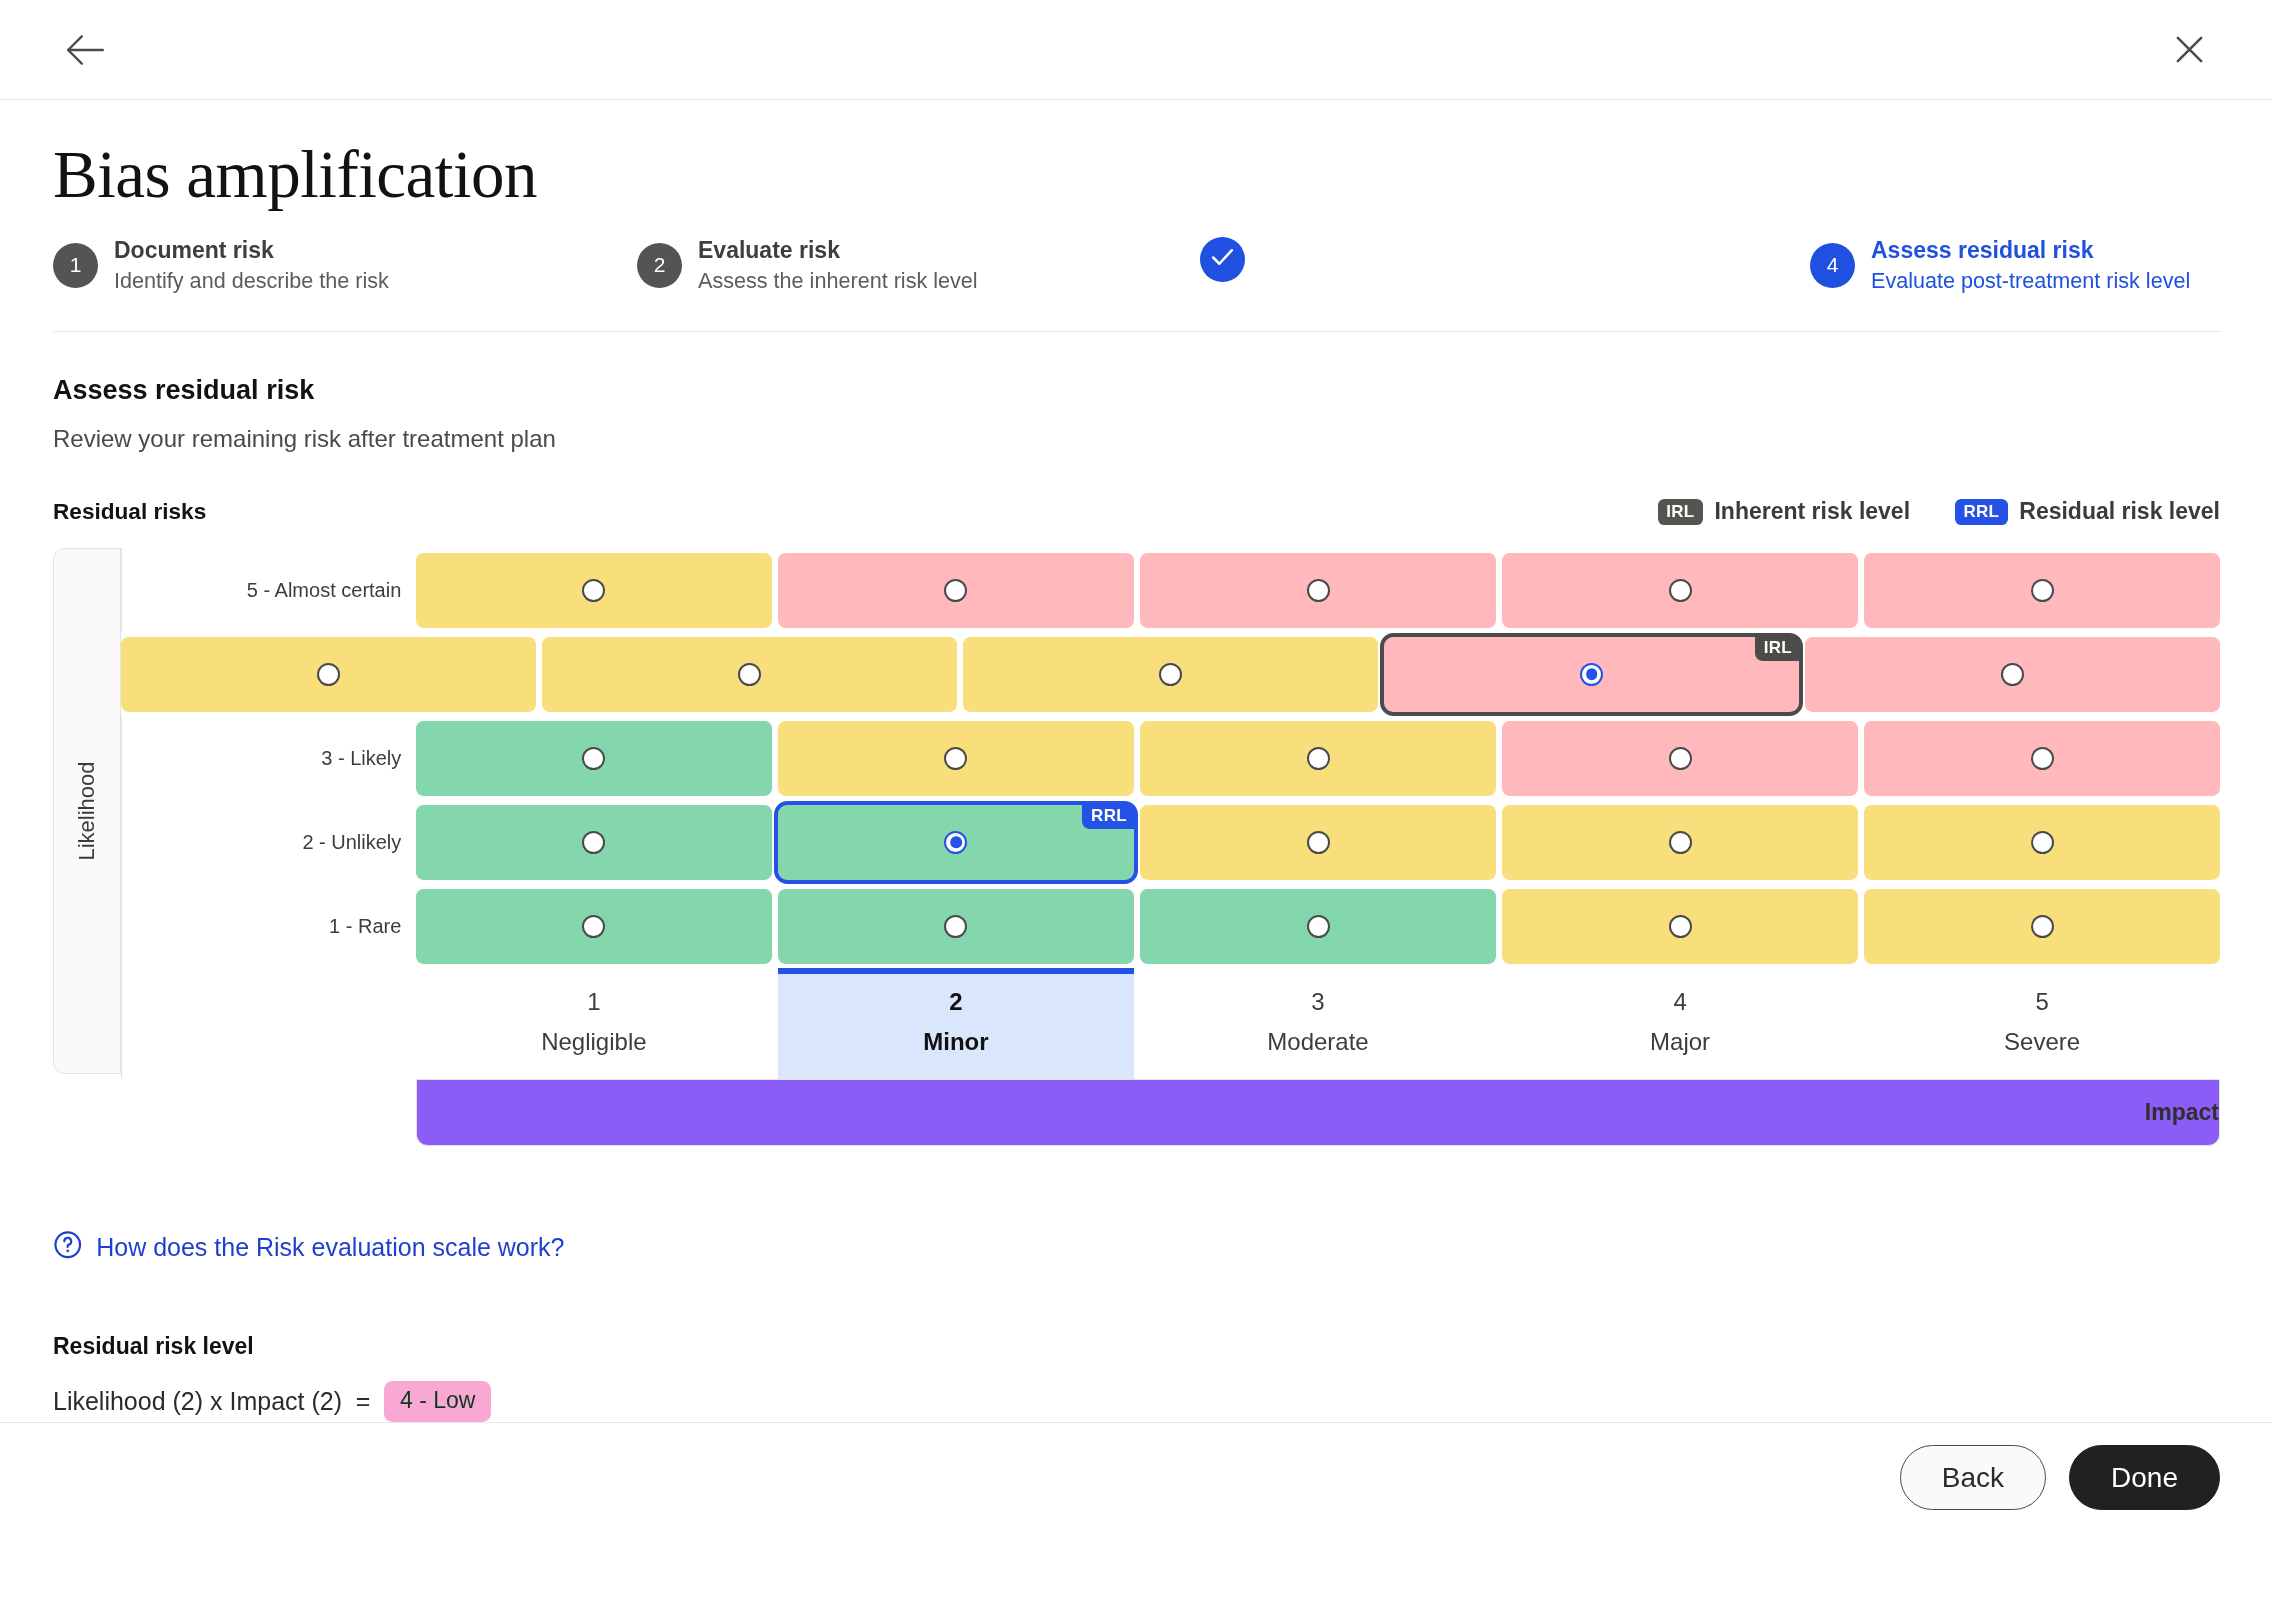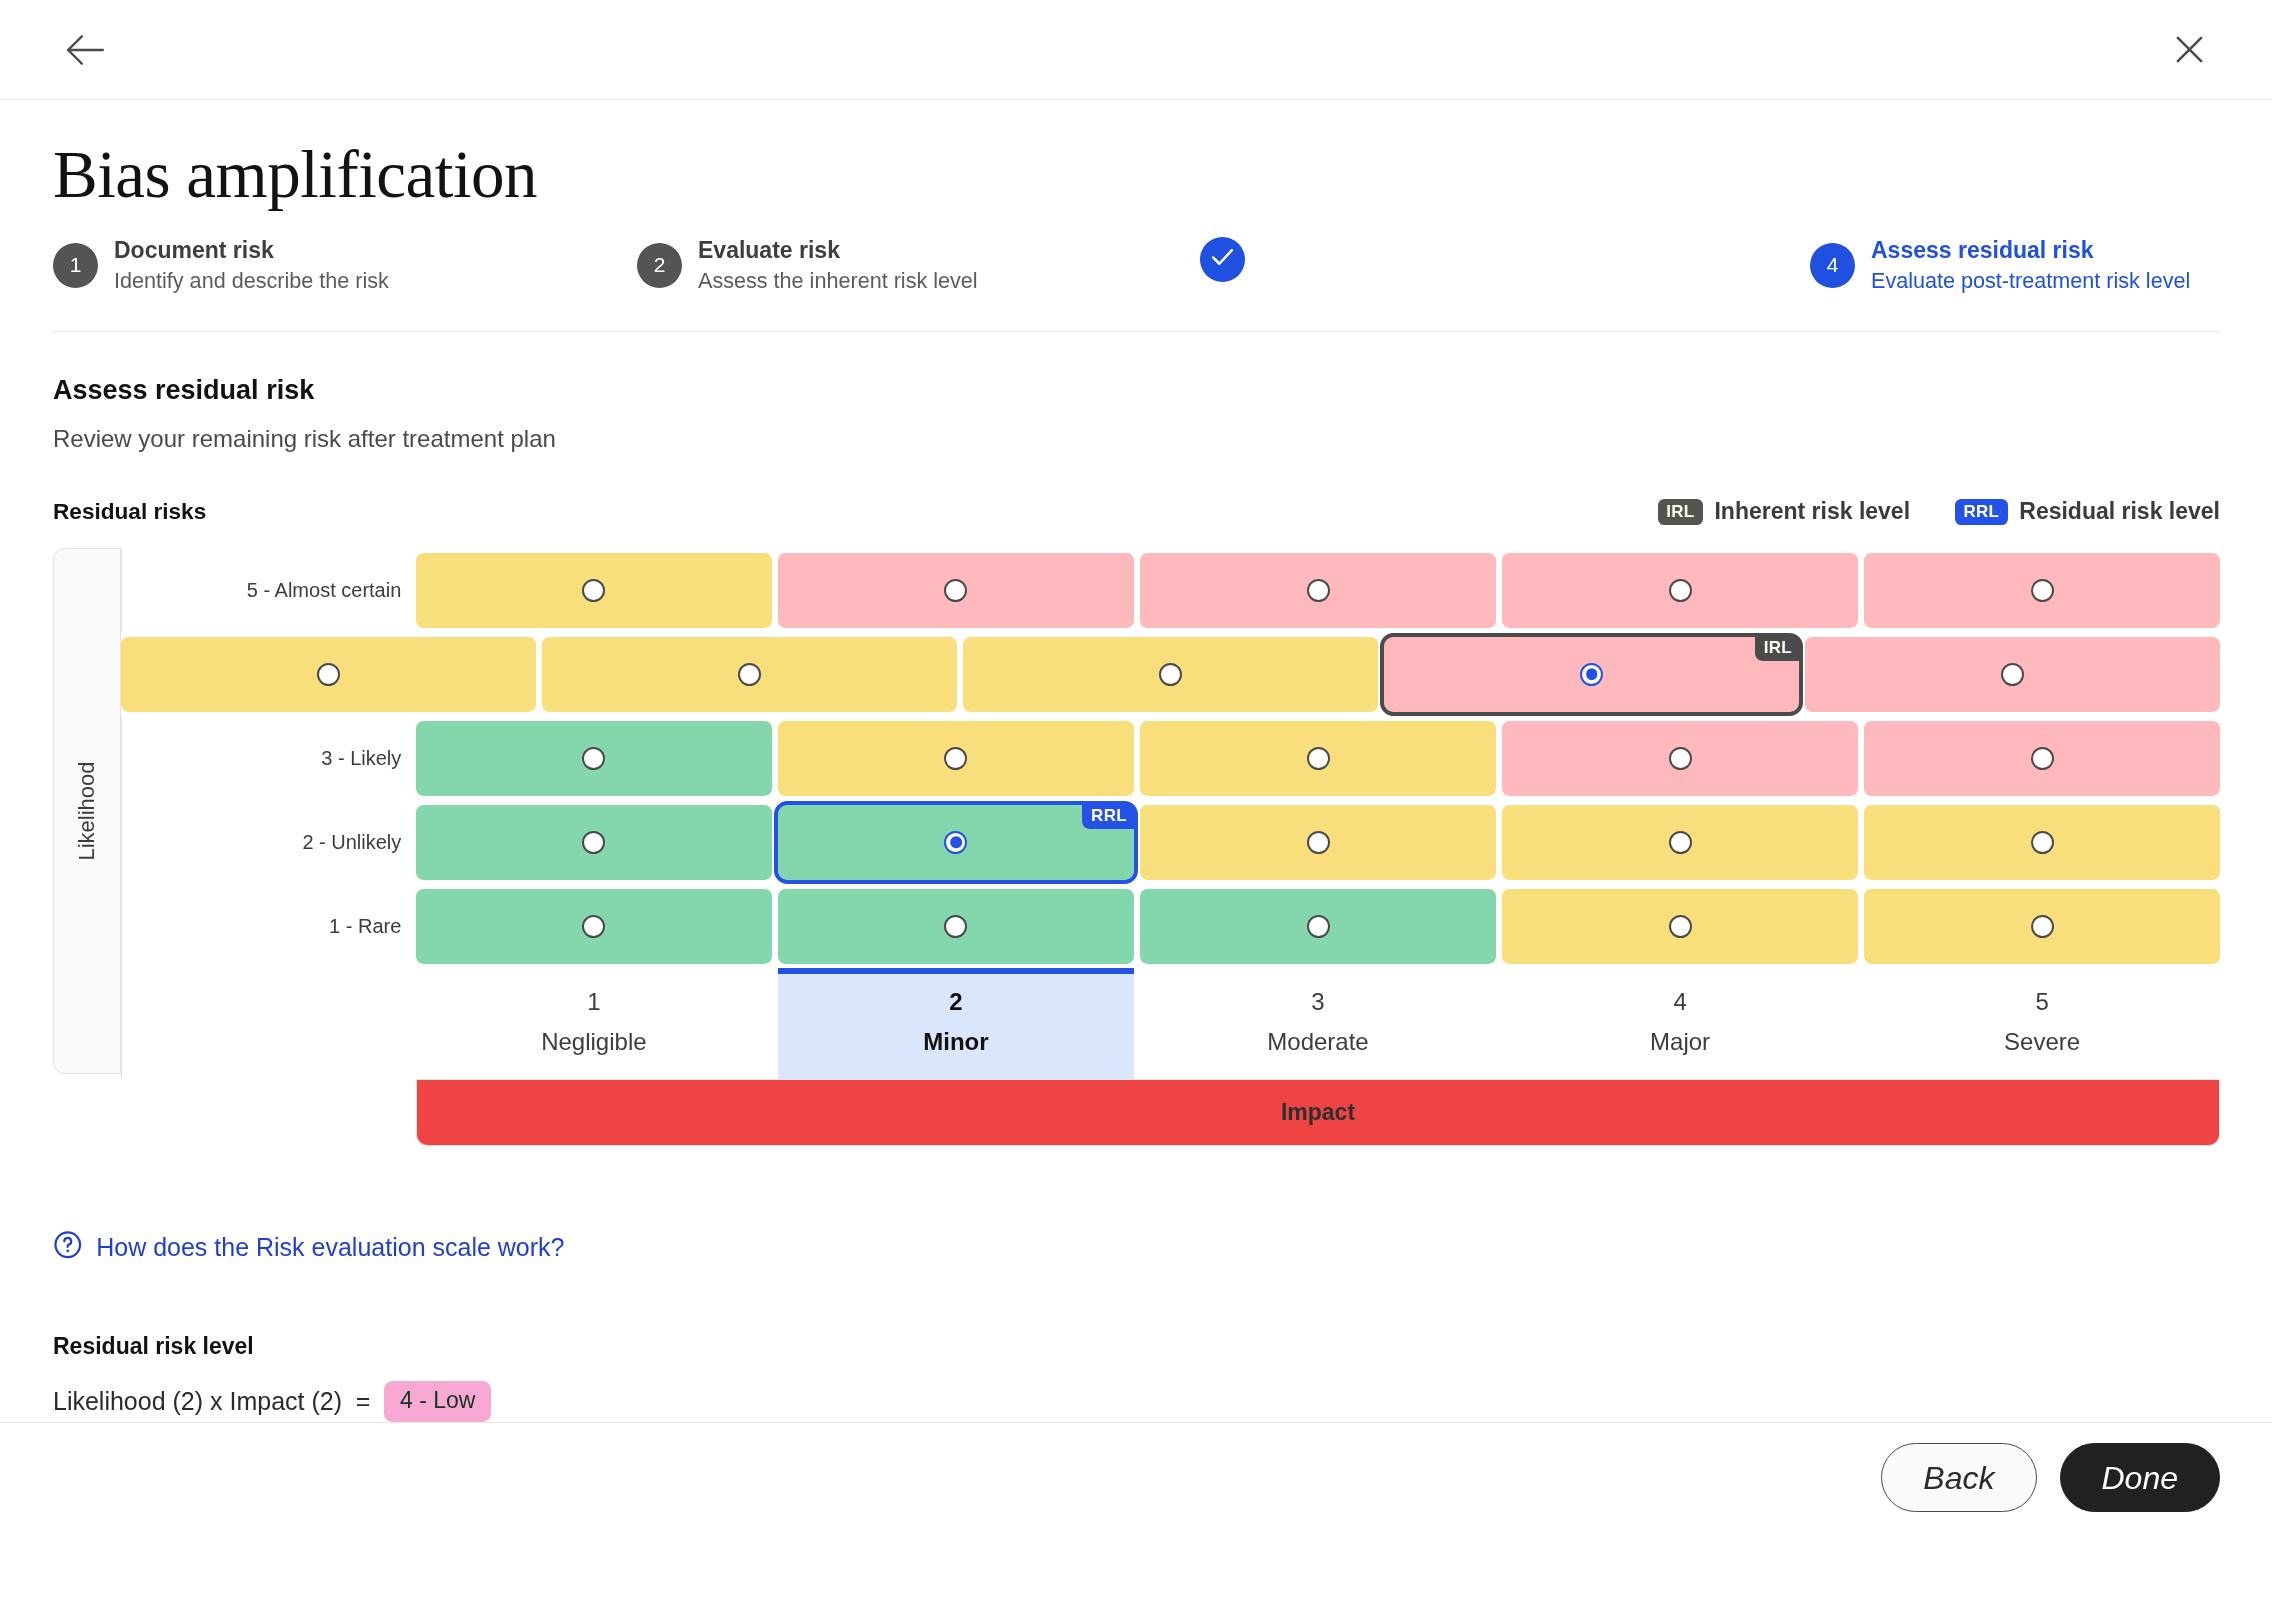--- a/index.html
+++ b/index.html
@@ -274,28 +274,28 @@
     left: 0; right: 0; top: 0;
     height: 5.3px;
     background: #2452e6;
   }
   .chead-num { font-size: 24px; color: #3d3d3d; }
   .chead-name { font-size: 24px; color: #3d3d3d; }
   .chead.sel .chead-num, .chead.sel .chead-name { font-weight: 700; color: #121212; }
 
   .axis-x {
     margin-left: 295px;
-    background: #ef4444;
+    background: #8b5cf6;
     border: 1.6px solid #e2e3e5;
     border-radius: 0 0 11.6px 11.6px;
     border-top: 1.6px solid #e2e3e5;
     height: 67px;
     display: flex;
     align-items: center;
-    justify-content: center;
+    justify-content: flex-end;
   }
   .axis-x-label { font-size: 23px; font-weight: 700; color: #2f2f2f; }
 
   
   .help-link {
     display: flex;
     align-items: center;
     gap: 13.7px;
     margin-top: 84px;
     color: #1f3fd0;
@@ -328,26 +328,25 @@
     height: 110px;
     min-height: 110px;
     border-top: 1.6px solid #e6e7e9;
     display: flex;
     align-items: center;
     justify-content: flex-end;
     gap: 23px;
     padding: 0 53px;
   }
   .btn {
-    font-size: 32px;
+    font-size: 28px;
     border-radius: 526px;
     padding: 17.4px 41px;
     cursor: pointer;
     line-height: 1;
-    font-style: italic;
   }
   .btn-secondary { background: #fafafa; border: 1.6px solid #4a4a4a; color: #2b2b2b; }
   .btn-primary { background: #212121; color: #ffffff; border: 1.6px solid #212121; }
 </style>
 </head>
 <body>
 
 <div id="app">
 
   <div class="topbar">

